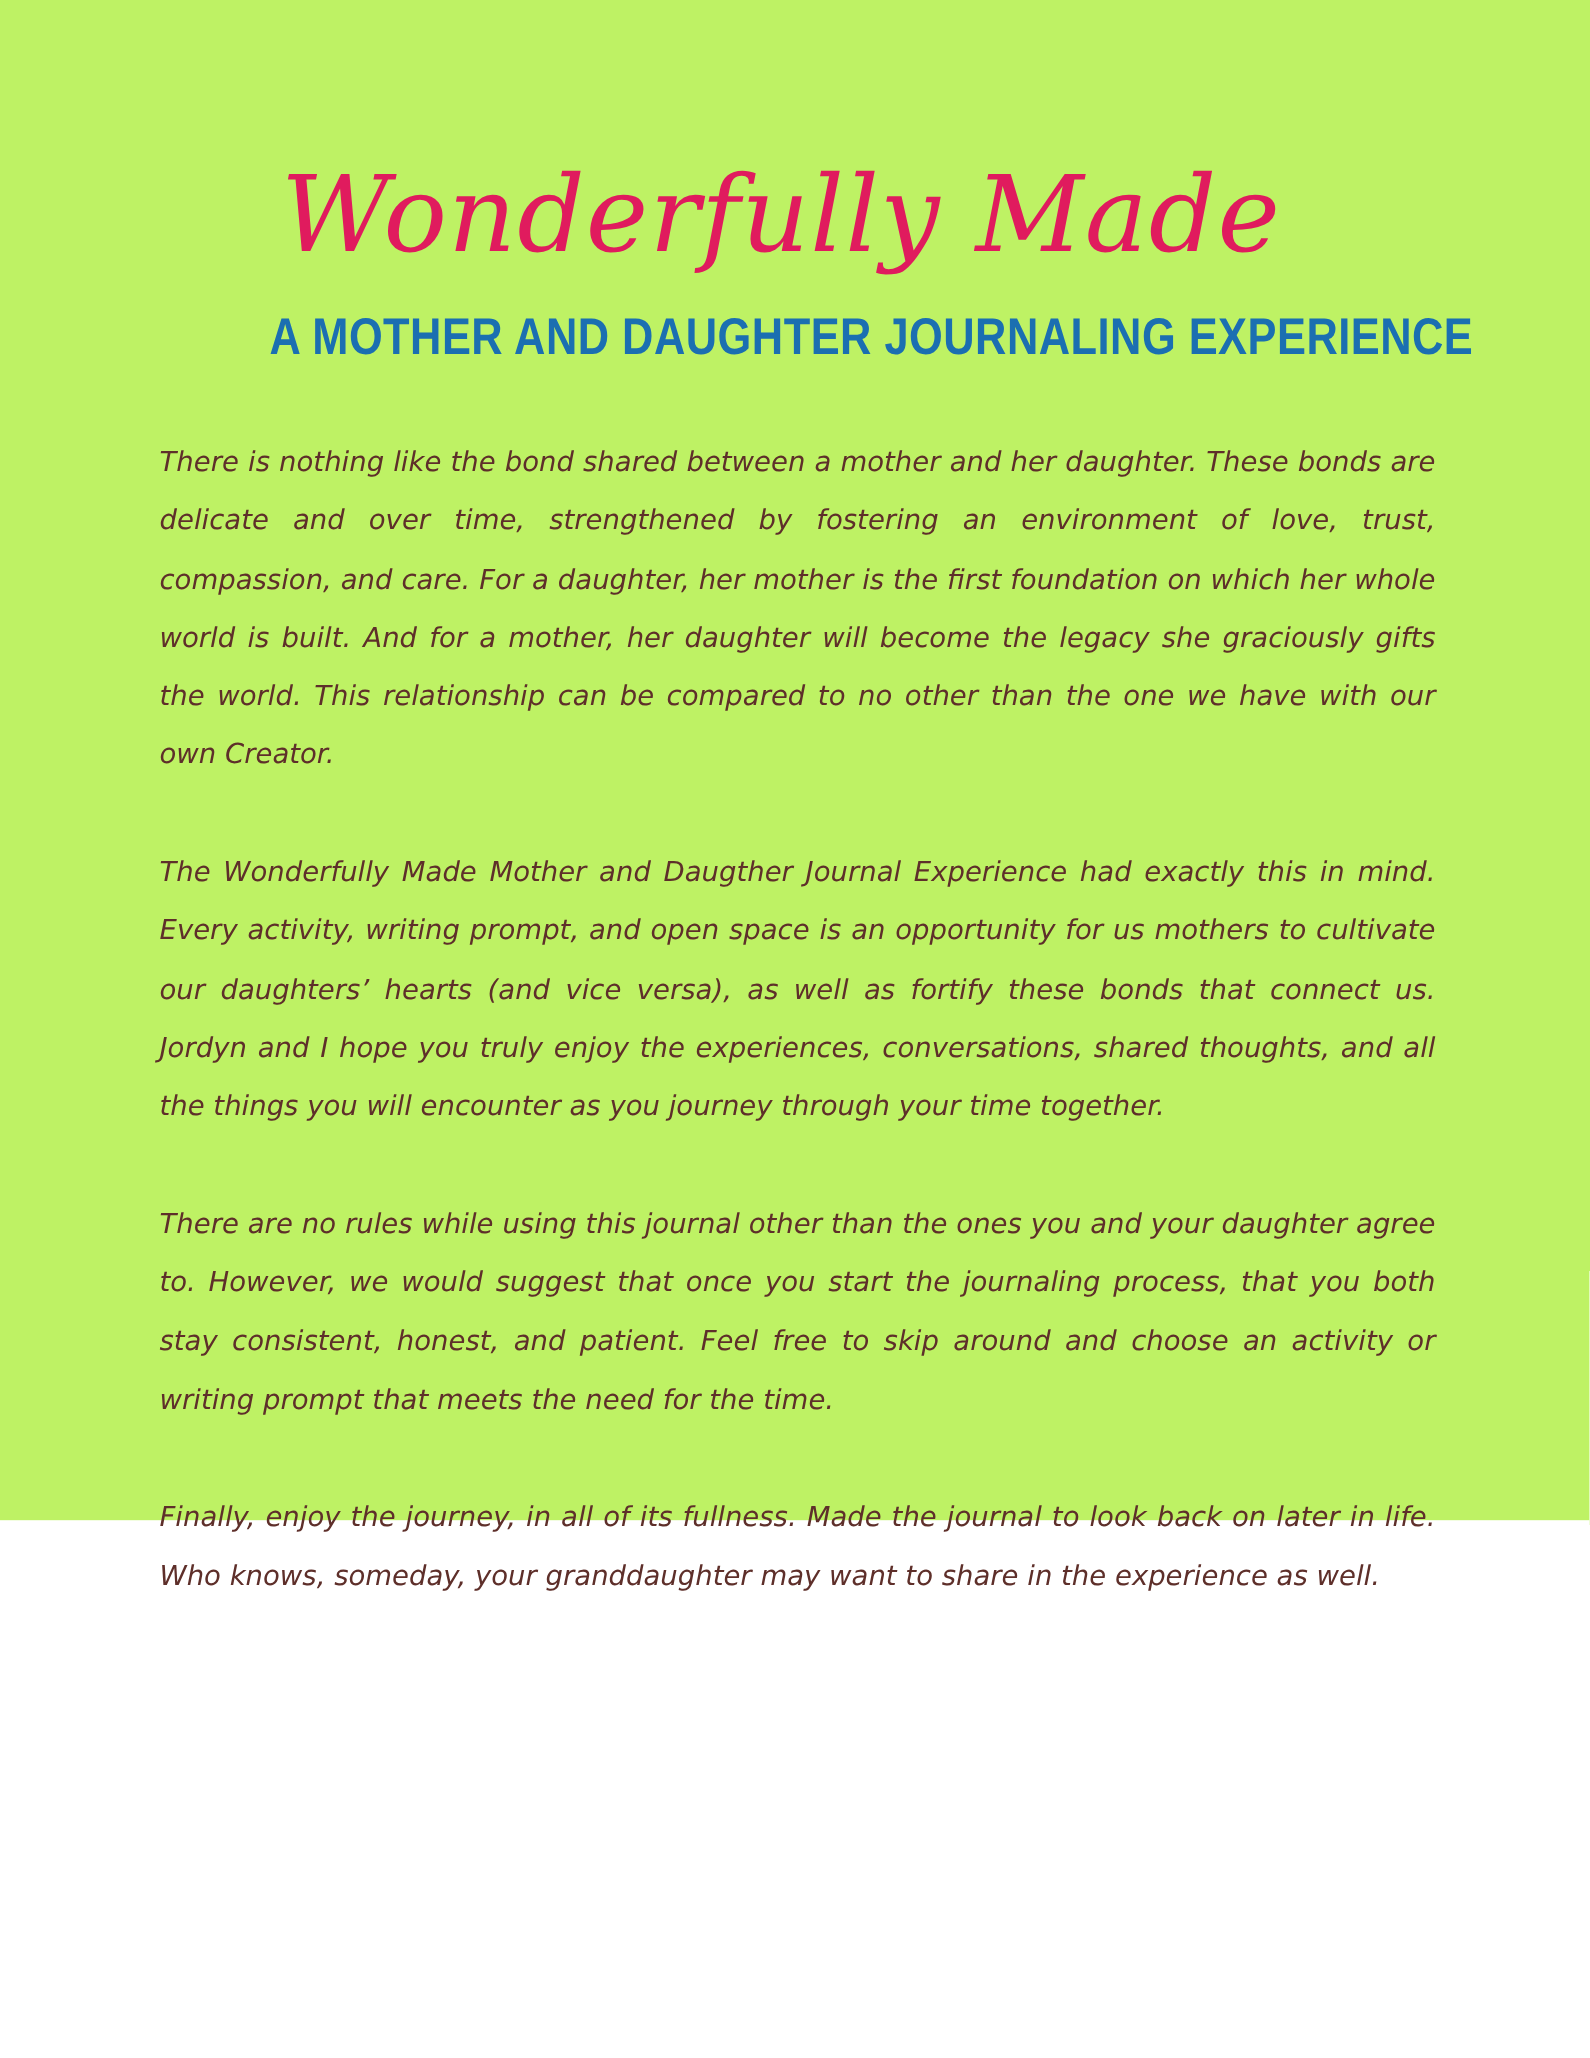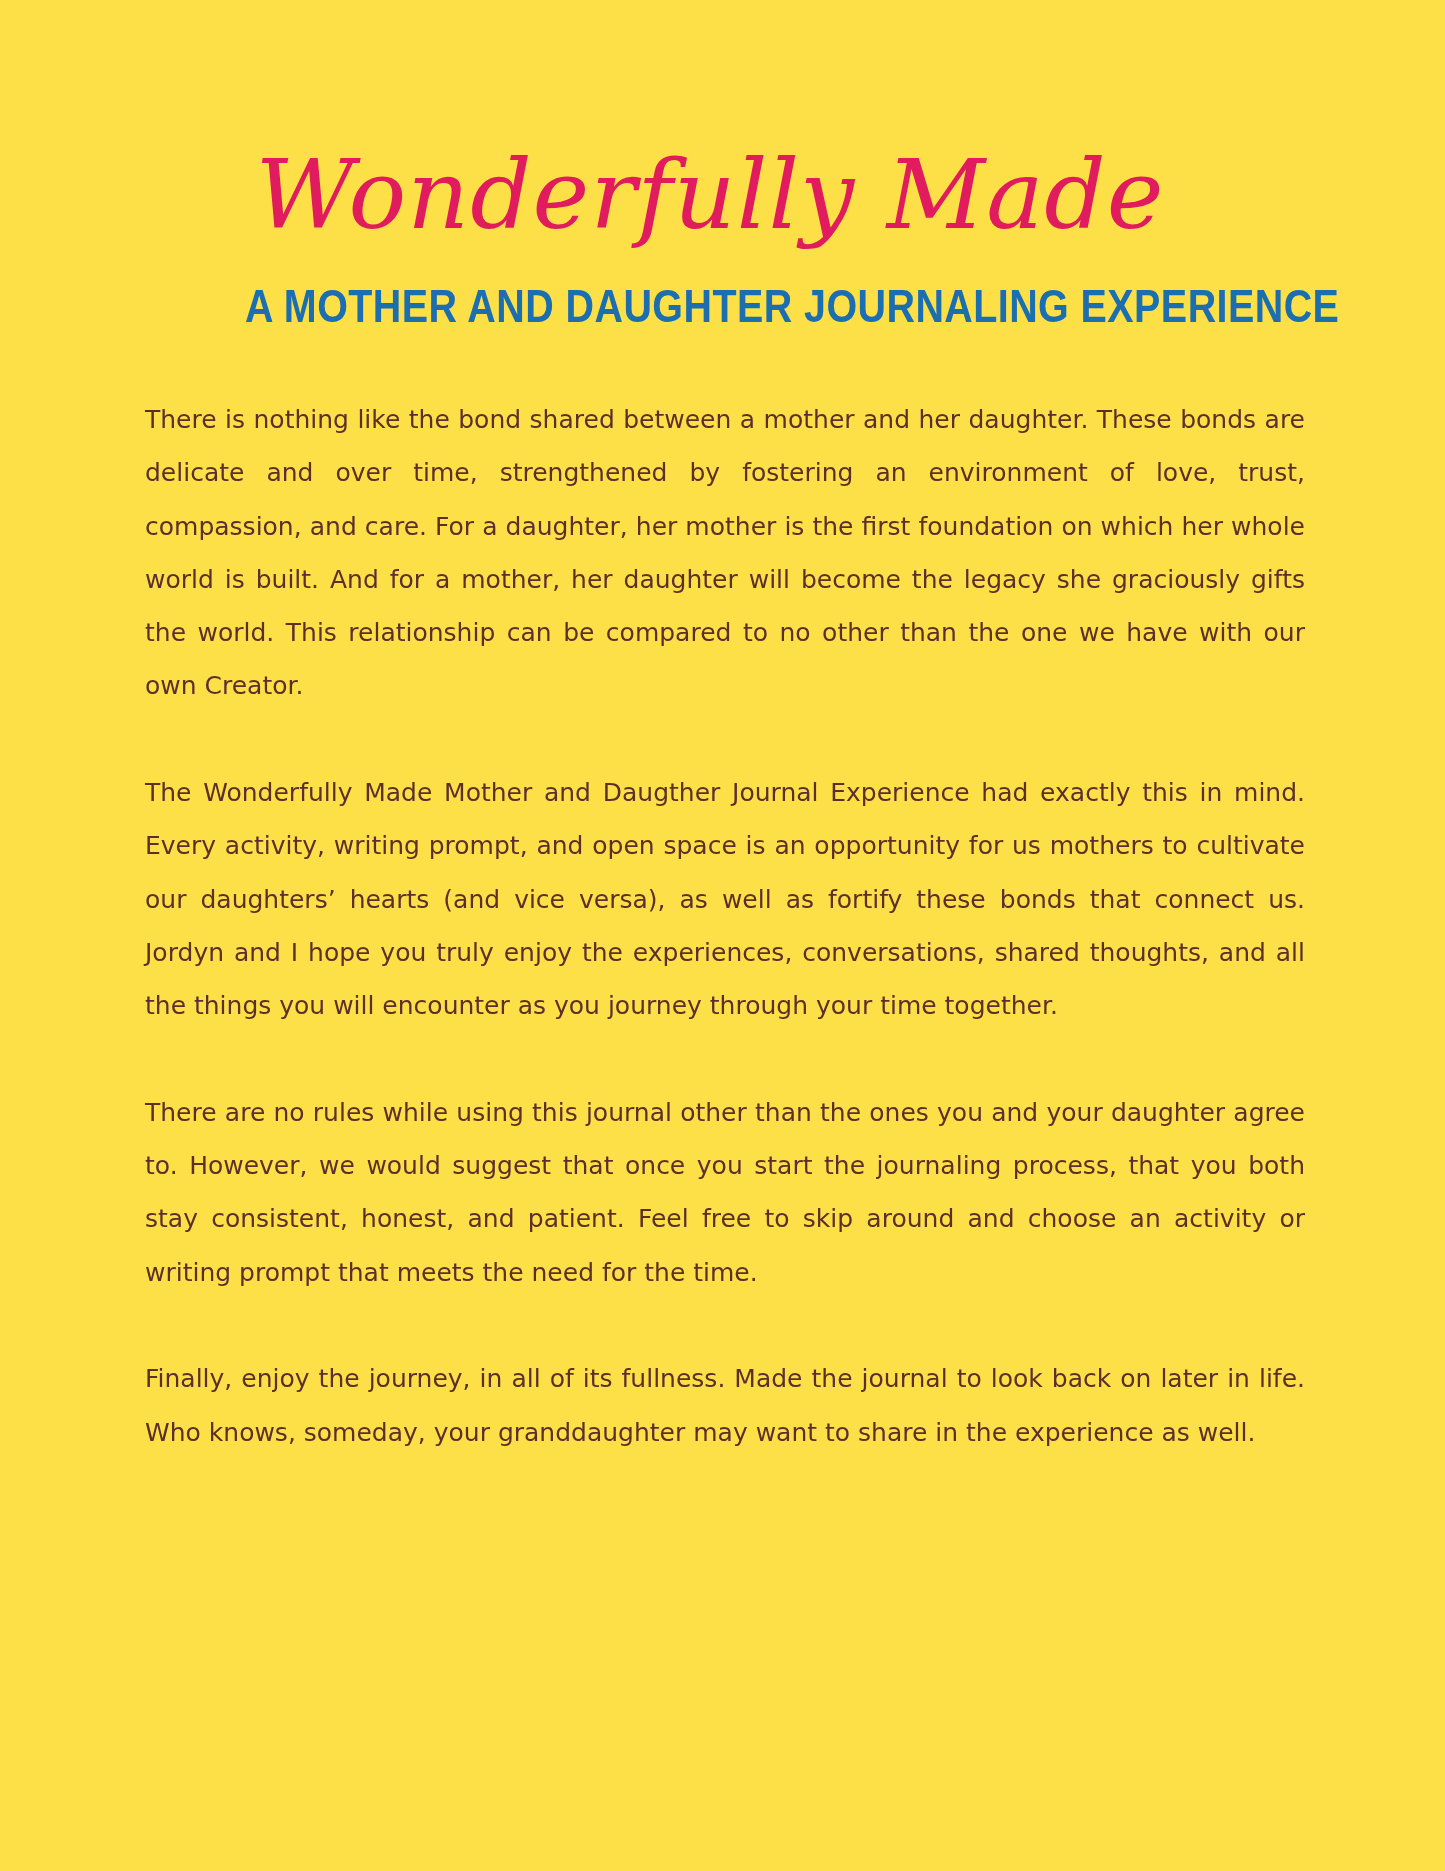--- a/index.html
+++ b/index.html
@@ -10,22 +10,22 @@
     body {
       width: 1445px;
       height: 1871px;
       position: relative;
       overflow: hidden;
     }
     .page {
       position: absolute;
       left: 0; top: 0;
       width: 1445px;
-      height: 1871px;
-      background: #fde047;
+      height: 1382px;
+      background: #bef264;
     }
     .title {
       position: absolute;
       left: 240px;
       top: 140px;
       width: 940px;
       text-align: center;
       font-family: "DejaVu Serif", serif;
       font-style: italic;
       font-size: 96px;
@@ -57,20 +57,21 @@
       width: 1160px;
       font-family: "DejaVu Sans", sans-serif;
       font-size: 25px;
       line-height: 53.3px;
       color: #5e2f2a;
     }
     .body-text p {
       margin: 0 0 53.3px 0;
       text-align: justify;
       text-align-last: left;
+      font-style: italic;
     }
   </style>
 </head>
 <body>
 
 <div class="page">
   <div class="title">Wonderfully Made</div>
   <div class="subtitle">A MOTHER AND DAUGHTER JOURNALING EXPERIENCE</div>
 
   <div class="body-text">

